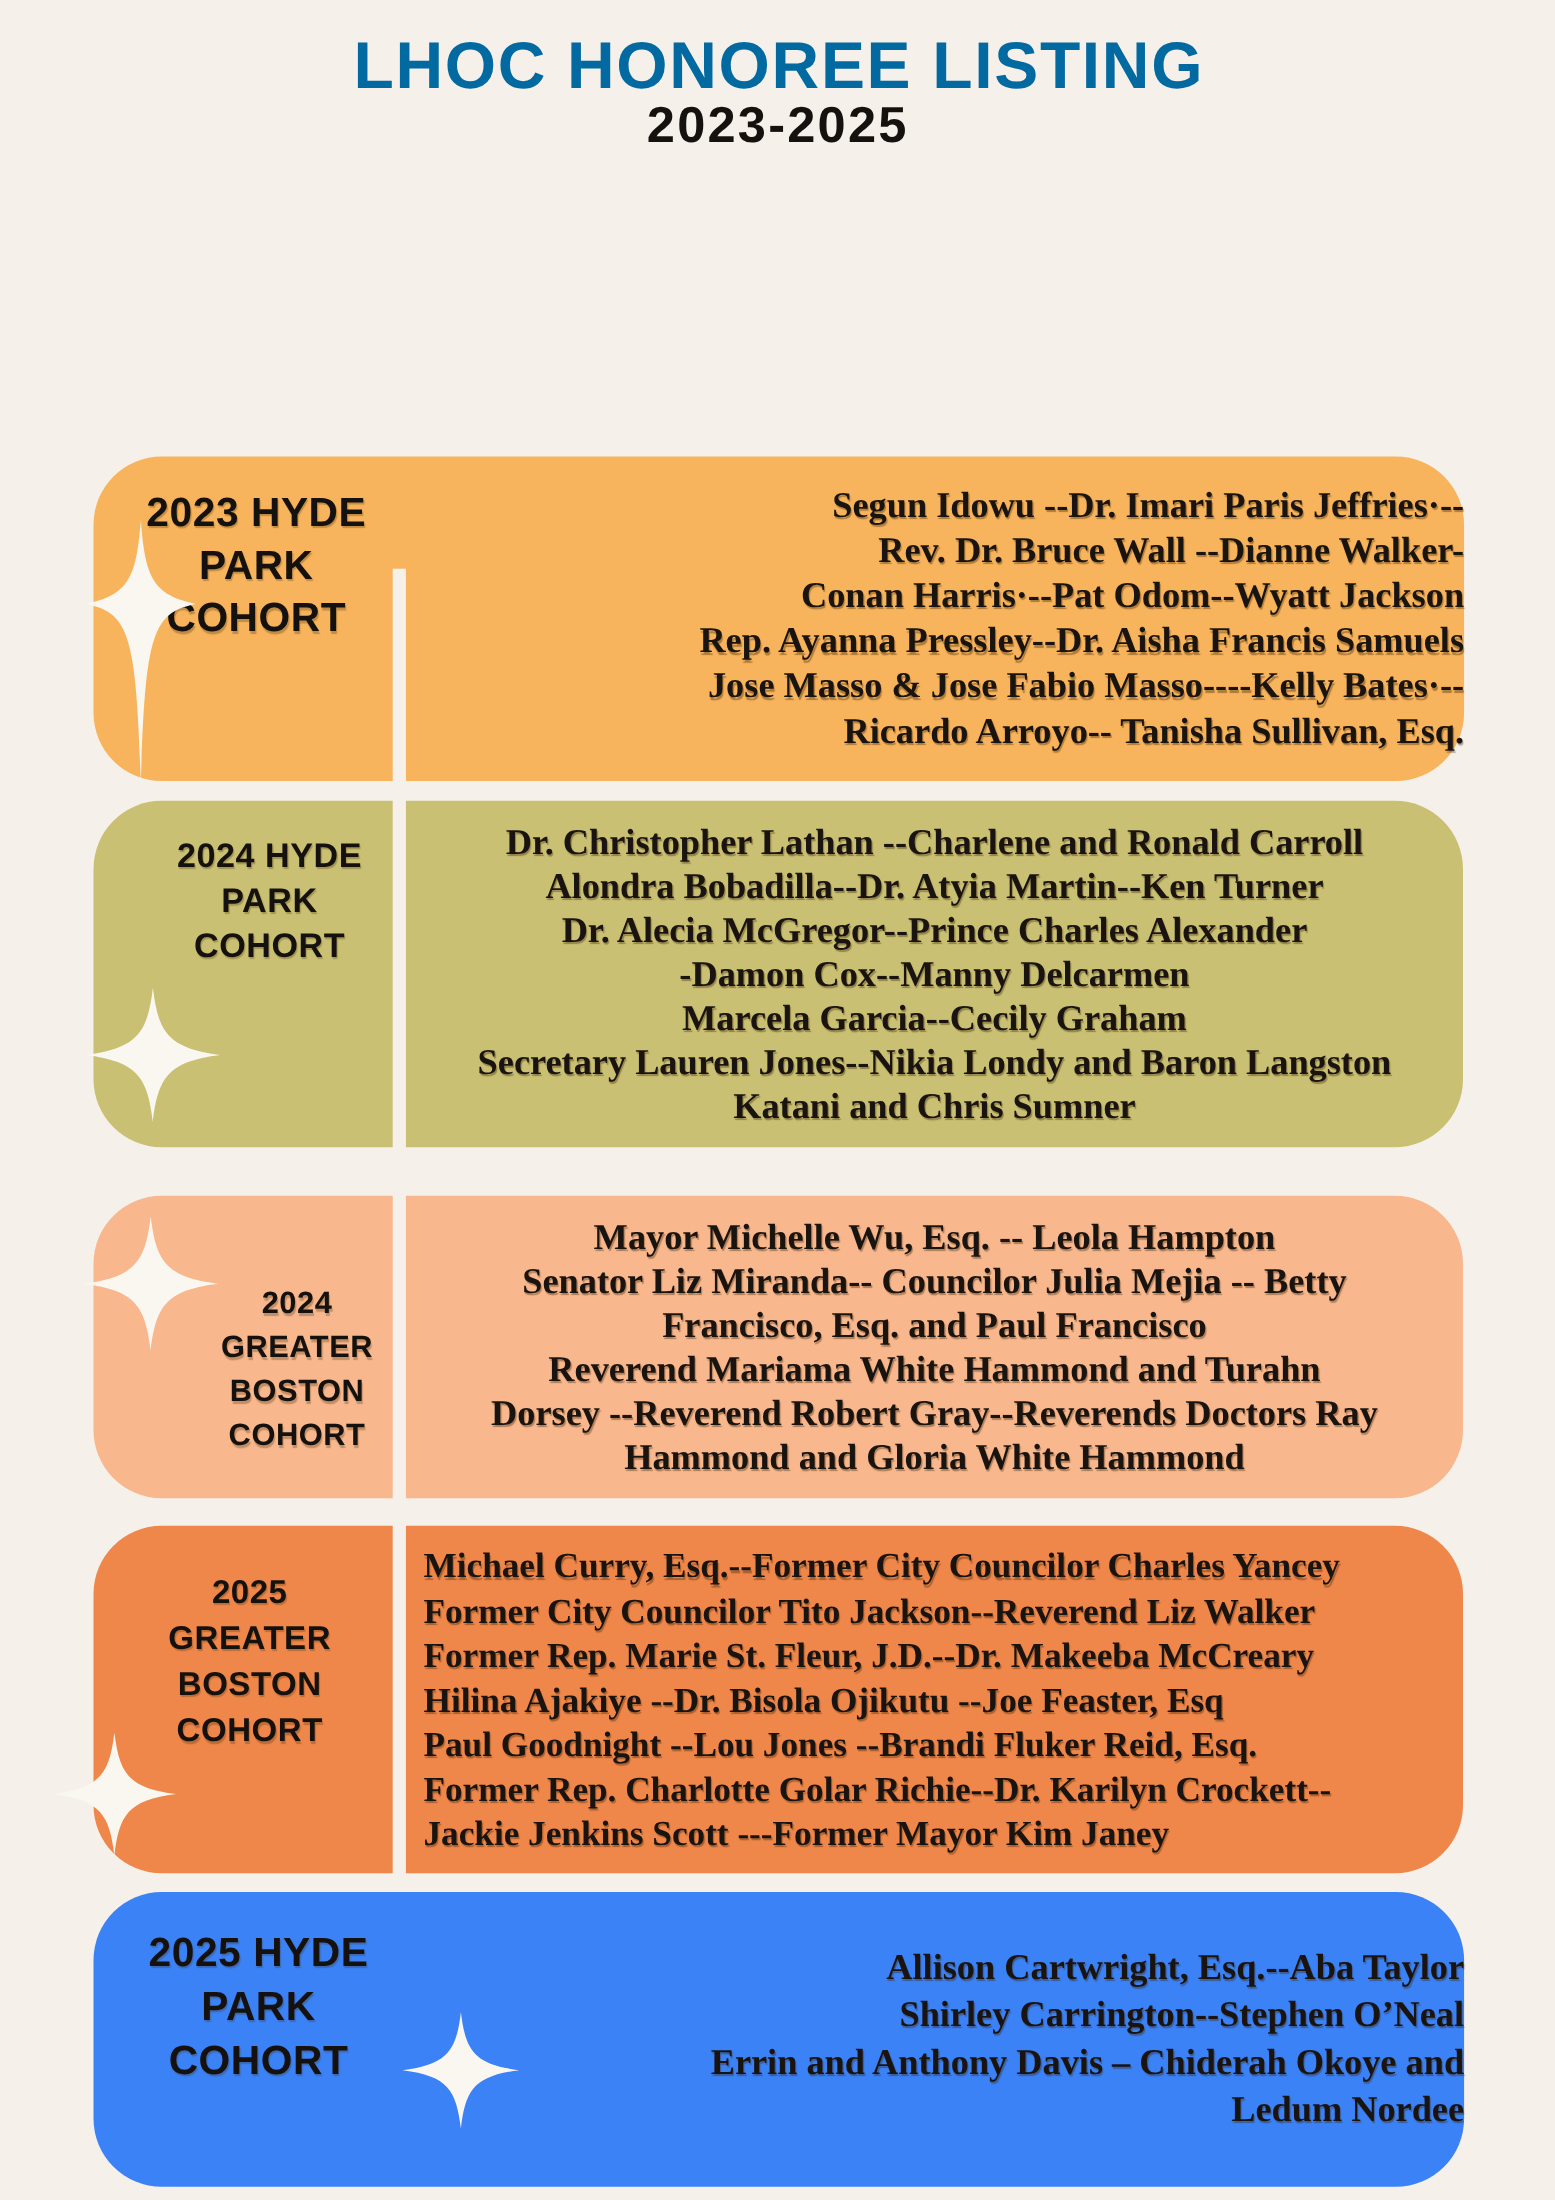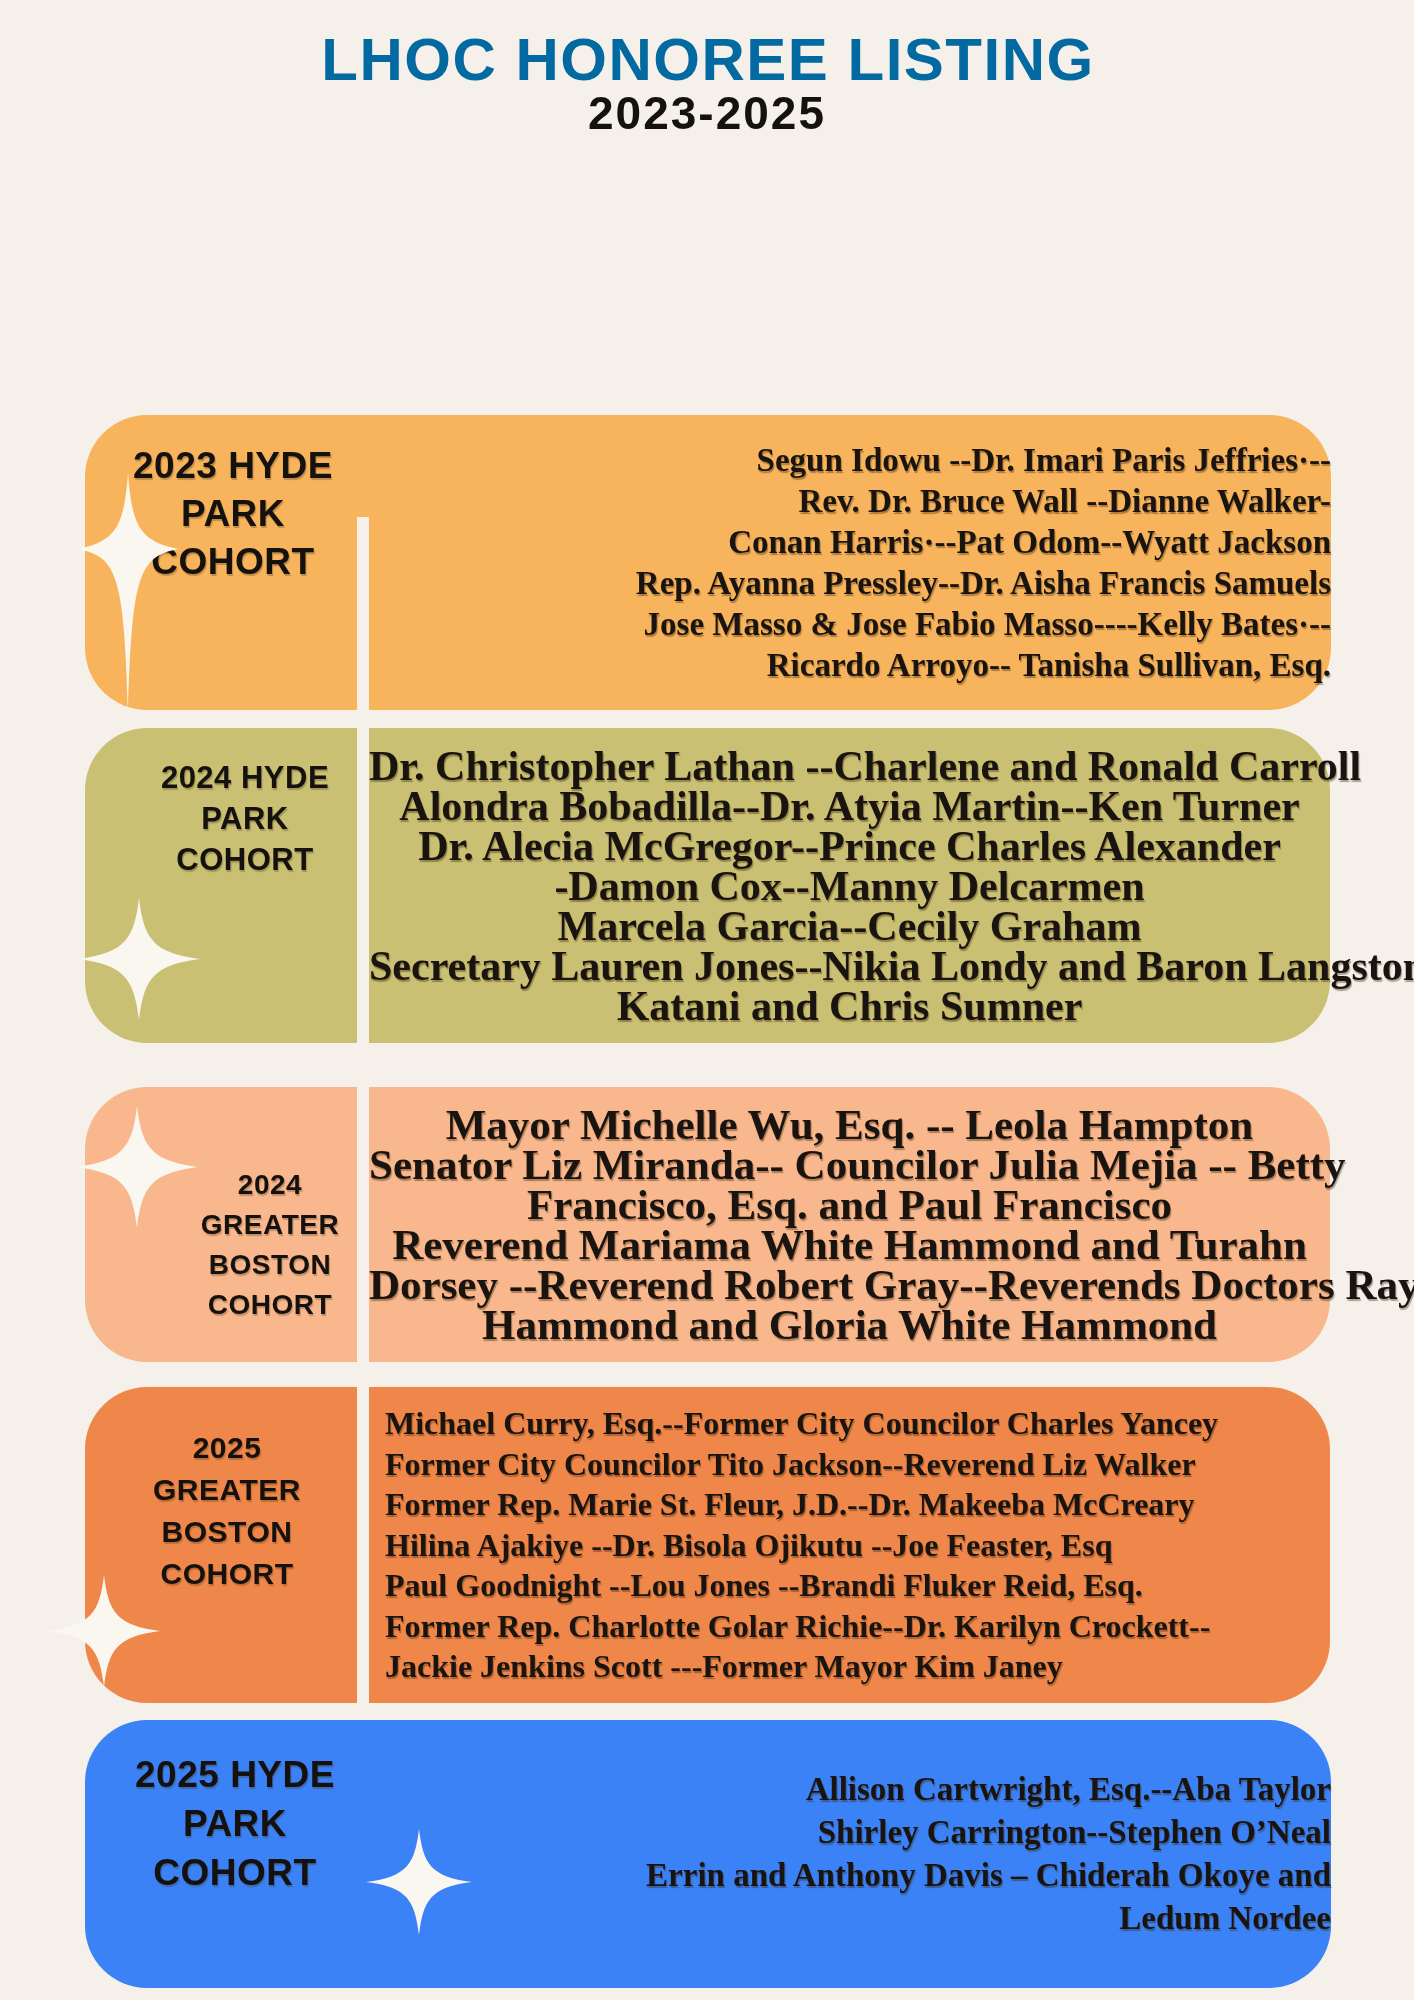--- a/index.html
+++ b/index.html
@@ -41,22 +41,22 @@
   .lab3{top:78px;width:272px;font-size:28px;line-height:40px;padding-left:98px;}
   .lab4{top:40px;width:272px;font-size:30px;line-height:42px;padding-left:12px;}
   .lab5{top:30px;width:272px;font-size:37px;line-height:49px;padding-left:28px;}
 
   
   .names{position:absolute;top:0;height:100%;display:flex;flex-direction:column;justify-content:center;
          text-align:center;font-family:"Liberation Serif",serif;font-weight:700;color:#191410;
          text-shadow:1px 2px 1px rgba(60,35,5,.4);}
   .names .nl{white-space:nowrap;}
   .n1{left:284px;width:962px;font-size:33px;line-height:41px;text-align:right;}
-  .n2{left:0;width:100%;font-size:42px;line-height:40px;}
-  .n3{left:0;width:100%;font-size:43px;line-height:40px;}
+  .n2{left:0;width:100%;font-size:33px;line-height:40px;}
+  .n3{left:0;width:100%;font-size:33px;line-height:40px;}
   .n4{left:0;width:100%;font-size:32px;line-height:40.5px;text-align:left;padding-left:16px;box-sizing:border-box;}
   .n5{left:284px;width:962px;font-size:33px;line-height:43px;align-items:flex-end;}
 
   
   .sparkle{position:absolute;fill:#faf7f1;}
   .sp1{left:78px;top:473px;width:100px;height:240px;}
   .sp2{left:78px;top:883px;width:122px;height:152px;}
   .sp3{left:76px;top:1100px;width:122px;height:134px;}
   .sp4{left:48px;top:1565px;width:112px;height:132px;}
   .sp5{left:366px;top:1813px;width:106px;height:138px;}

